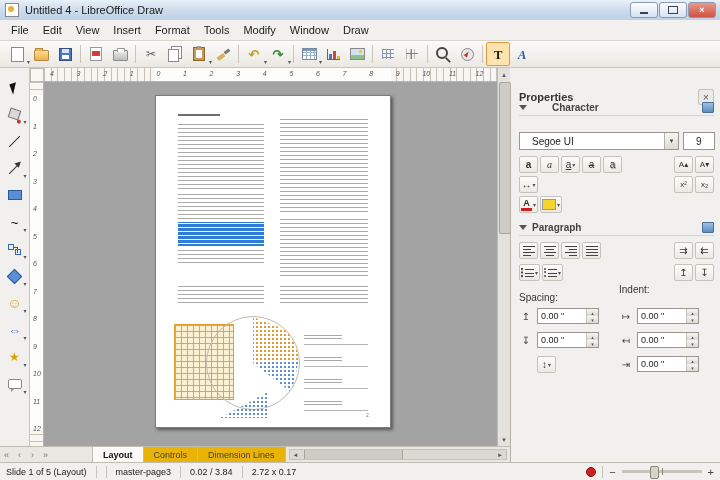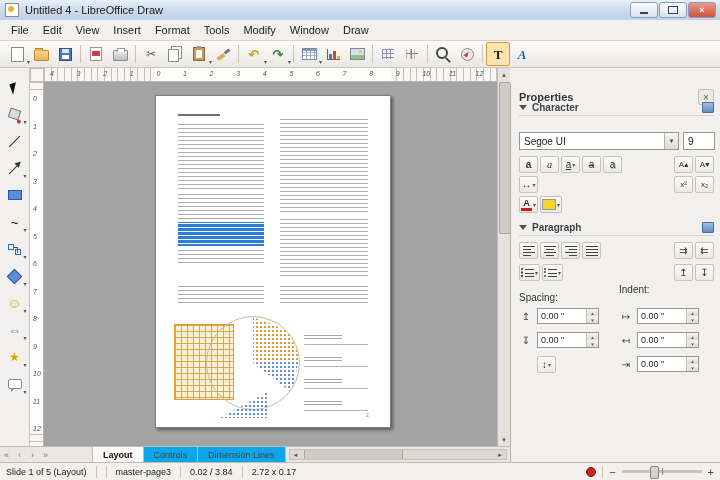--- a/index.html
+++ b/index.html
@@ -108,21 +108,21 @@
   .vthumb{position:absolute;left:1px;top:14px;width:10px;height:150px;background:#cfccc6;border:1px solid #a8a49c;border-radius:2px;}
   
   .sidebar{position:absolute;left:510px;top:68px;width:210px;height:394px;background:#f1f0ee;border-left:1px solid #b5b1a9;box-sizing:border-box;margin-top:16px;}
   .sb-head{position:absolute;left:8px;top:5px;right:6px;height:16px;display:flex;align-items:center;}
   .sb-title{font-size:11px;font-weight:bold;color:#333;}
   .sb-x{margin-left:auto;font-size:10px;color:#555;width:14px;height:14px;display:flex;align-items:center;justify-content:center;border:1px solid #c6c2ba;border-radius:2px;background:#eceae6;}
   .sb-sec{position:absolute;left:8px;right:6px;height:15px;display:flex;align-items:center;border-bottom:1px solid #d8d4cc;}
   .sb-sec .tri{width:0;height:0;border-left:4px solid transparent;border-right:4px solid transparent;border-top:5px solid #555;margin-right:5px;}
   .sb-sec .lbl{font-size:10px;font-weight:bold;color:#444;}
   .hopt{margin-left:auto;width:10px;height:9px;background:linear-gradient(#9ec0e4,#5d8cc0);border:1px solid #4a6f9a;border-radius:1px;}
-  .combo{position:absolute;height:18px;background:#fff;border:1px solid #9a968e;box-sizing:border-box;font-size:10px;color:#222;display:flex;align-items:center;padding-left:4px;gap:40px;}
+  .combo{position:absolute;height:18px;background:#fff;border:1px solid #9a968e;box-sizing:border-box;font-size:10px;color:#222;display:flex;align-items:center;padding-left:12px;gap:40px;}
   .combo .ca{margin-left:auto;width:13px;height:100%;background:linear-gradient(#f6f5f2,#dddad4);border-left:1px solid #b5b1a9;display:flex;align-items:center;justify-content:center;font-size:7px;color:#444;}
   .srow{position:absolute;left:8px;right:6px;display:flex;gap:2px;align-items:center;}
   .sbtn{height:17px;min-width:19px;border:1px solid #c6c2ba;border-radius:2px;background:linear-gradient(#fcfcfb,#ebe9e4);display:flex;align-items:center;justify-content:center;font-size:10px;color:#333;position:relative;padding:0 1px;box-sizing:border-box;}
   .sbtn b{font-weight:bold;}
   .sbtn i{font-family:"Liberation Serif",serif;font-style:italic;}
   .sbtn u{text-decoration:underline;}
   .sbtn s{text-decoration:line-through;}
   .sbtn .shdw{text-shadow:1px 1px 0 #b0b0b0;}
   .sdd{font-size:6px;color:#555;margin-left:1px;}
   .spacer{flex:1;}
@@ -137,21 +137,21 @@
   .nlist{width:13px;height:10px;background-image:repeating-linear-gradient(to bottom,#444 0 1px,transparent 1px 3.5px),repeating-linear-gradient(to bottom,#777 0 2px,transparent 2px 3.5px);background-size:9px 100%,2px 100%;background-position:4px 1px,0 0;background-repeat:no-repeat,no-repeat;}
   .slab{position:absolute;font-size:10px;color:#333;}
   .ficon{position:absolute;width:14px;height:14px;display:flex;align-items:center;justify-content:center;font-size:10px;color:#444;}
   .fld{position:absolute;width:62px;height:16px;background:#fff;border:1px solid #9a968e;box-sizing:border-box;font-size:9px;color:#222;}
   .fld .val{position:absolute;left:3px;top:2px;}
   .fld .sp{position:absolute;right:0;top:0;width:11px;height:14px;border-left:1px solid #c6c2ba;display:flex;flex-direction:column;}
   .fld .sp span{flex:1;display:flex;align-items:center;justify-content:center;font-size:5px;color:#555;background:linear-gradient(#f6f5f2,#dddad4);}
   
   .tabrow{position:absolute;left:0;top:446px;width:510px;height:16px;background:#e9e7e2;border-top:1px solid #c0bcb4;display:flex;align-items:stretch;font-size:9px;box-sizing:border-box;}
   .tnav{width:13px;display:flex;align-items:center;justify-content:center;color:#777;}
-  .tab{padding:0 10px;display:flex;align-items:center;border-right:1px solid #c0bcb4;background:#0ea5e9;color:#444;}
+  .tab{padding:0 10px;display:flex;align-items:center;border-right:1px solid #c0bcb4;background:#eab308;color:#444;}
   .tab.active{background:#fbfaf8;font-weight:bold;color:#111;border-left:1px solid #c0bcb4;}
   .hscroll{flex:1;margin:2px 3px;background:#dcd9d3;border:1px solid #c6c2ba;position:relative;display:flex;}
   .hthumb{position:absolute;left:14px;top:0;width:45%;height:100%;background:#cfccc6;border-right:1px solid #a8a49c;border-left:1px solid #a8a49c;}
   .hscroll .sbarr{width:12px;height:100%;}
   .hscroll .sbarr.right{margin-left:auto;}
   
   .statusbar{position:absolute;left:0;top:462px;width:720px;height:18px;background:#f1f0ee;border-top:1px solid #c0bcb4;display:flex;align-items:center;font-size:9px;color:#222;padding:0 6px;box-sizing:border-box;gap:9px;}
   .sb-sep{width:1px;height:12px;background:#c6c2ba;flex:none;}
   .zoomgrp{margin-left:auto;display:flex;align-items:center;gap:6px;}
   .moddot{width:8px;height:8px;border-radius:50%;background:#cc2222;border:1px solid #881111;}
@@ -404,21 +404,21 @@
     <span class="vthumb"></span>
     <span class="sbarr" style="position:absolute;left:0;bottom:0;width:12px;height:13px;">▾</span>
   </div>
 
   <div class="sidebar">
     <div class="sb-head">
       <span class="sb-title">Properties</span>
       <span class="sb-x">×</span>
     </div>
 
-    <div class="sb-sec" style="top:16px;">
+    <div class="sb-sec" style="top:16px;gap:20px;">
       <span class="tri"></span>
       <span class="lbl">Character</span>
       <span class="hopt"></span>
     </div>
 
     <div class="combo" style="left:8px;top:48px;width:160px;">
       <span>Segoe UI</span>
       <span class="ca">▾</span>
     </div>
     <div class="combo" style="left:172px;top:48px;width:32px;">

